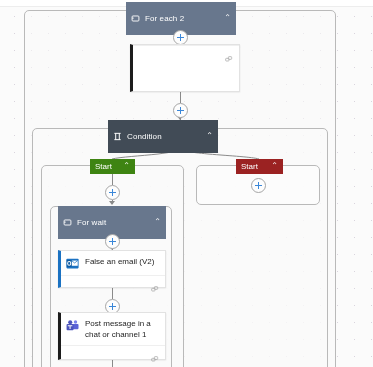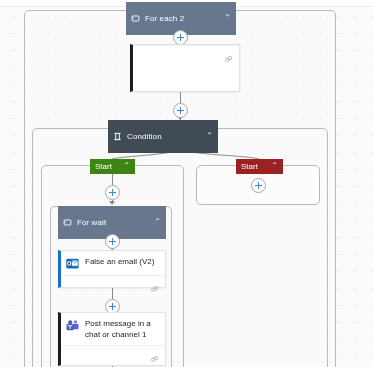--- a/index.html
+++ b/index.html
@@ -179,21 +179,21 @@
     align-items: center;
     justify-content: flex-end;
     padding-right: 6px;
   }
   .clip-icon { width: 8px; height: 8px; opacity: 0.75; }
 
   #card-approval { left: 130px; top: 44px;  width: 110px; height: 48px;
                    border-left-color: #1c1c1c; }
   #card-email    { left: 58px;  top: 250px; width: 108px; height: 38px;
                    border-left-color: #1b72c2; }
-  #card-teams    { left: 58px;  top: 312px; width: 108px; height: 54px;
+  #card-teams    { left: 58px;  top: 312px; width: 108px; height: 48px;
                    border-left-color: #1c1c1c; }
 </style>
 </head>
 <body>
 
 <div id="canvas">
 
   <div id="top-strip"></div>
 
   <div class="scope" id="scope-foreach2"></div>

